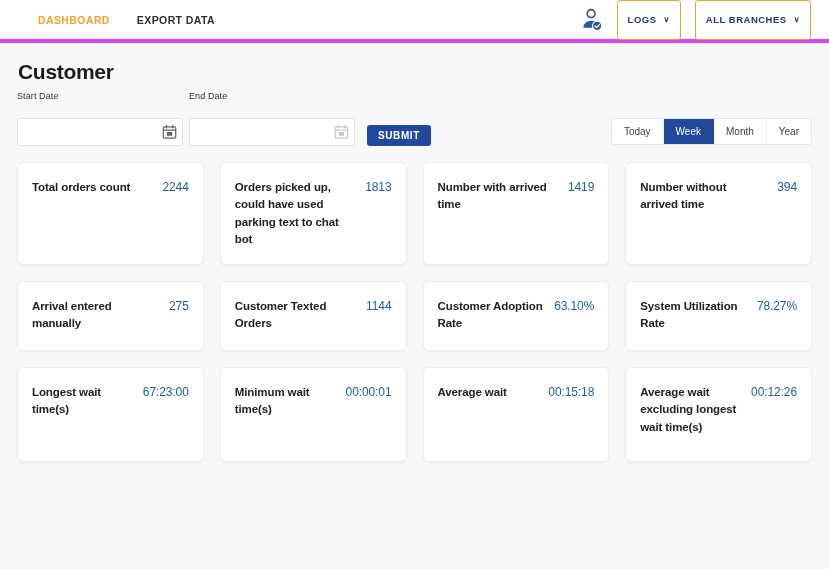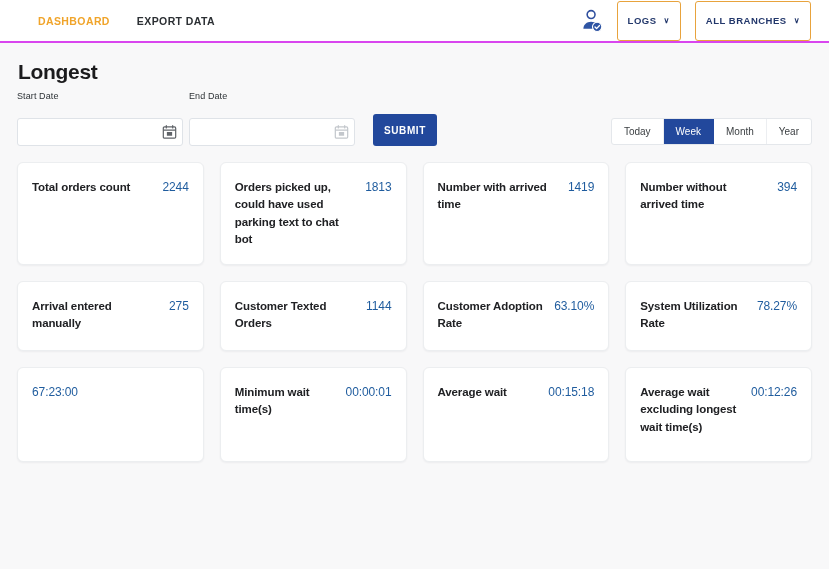--- a/index.html
+++ b/index.html
@@ -15,21 +15,21 @@
     background: #f8f8f9;
     color: #212529;
     -webkit-font-smoothing: antialiased;
   }
 
   
   .topbar {
     position: relative;
     height: 43px;
     background: #ffffff;
-    border-bottom: 2px solid #d946ef;
+    border-bottom: 4px solid #d946ef;
     display: flex;
     align-items: center;
     padding: 0 18px 0 38px;
   }
 
   .nav-links {
     display: flex;
     align-items: center;
     gap: 27px;
   }
@@ -137,22 +137,22 @@
     border: 0;
     background: transparent;
     padding: 0;
     cursor: pointer;
     display: flex;
     align-items: center;
     justify-content: center;
   }
 
   .submit-btn {
-    margin-left: 12px;
-    height: 32px;
+    margin-left: 6px;
+    height: 21px;
     min-width: 62px;
     background: #22489c;
     border: 0;
     border-radius: 3px;
     color: #ffffff;
     font-family: "Liberation Sans", sans-serif;
     font-size: 10px;
     font-weight: 700;
     letter-spacing: 0.6px;
     cursor: pointer;
@@ -256,21 +256,21 @@
 
     <button class="outline-btn">
       <span>ALL BRANCHES</span>
       <span class="caret">∨</span>
     </button>
   </div>
 </header>
 
 <main class="content">
 
-  <h1 class="page-title">Longest</h1>
+  <h1 class="page-title">Customer</h1>
 
   <div class="filter-row">
 
     <div class="date-field">
       <label class="field-label">Start Date</label>
       <div class="date-input-wrap">
         <input class="date-input" type="text" value="" style="">
         <button class="cal-btn">
           <svg viewBox="0 0 16 16" width="15" height="15" aria-hidden="true">
             <rect x="1.4" y="2.6" width="13.2" height="12" rx="1.3" fill="none" stroke="#5f6368" stroke-width="1.3"></rect>
@@ -339,20 +339,21 @@
     <div class="kpi-card r2">
       <div class="kpi-label">Customer Adoption Rate</div>
       <div class="kpi-value">63.10%</div>
     </div>
     <div class="kpi-card r2">
       <div class="kpi-label">System Utilization Rate</div>
       <div class="kpi-value">78.27%</div>
     </div>
 
     <div class="kpi-card r3">
+      <div class="kpi-label">Longest wait time(s)</div>
       <div class="kpi-value">67:23:00</div>
     </div>
     <div class="kpi-card r3">
       <div class="kpi-label">Minimum wait time(s)</div>
       <div class="kpi-value">00:00:01</div>
     </div>
     <div class="kpi-card r3">
       <div class="kpi-label">Average wait</div>
       <div class="kpi-value">00:15:18</div>
     </div>

